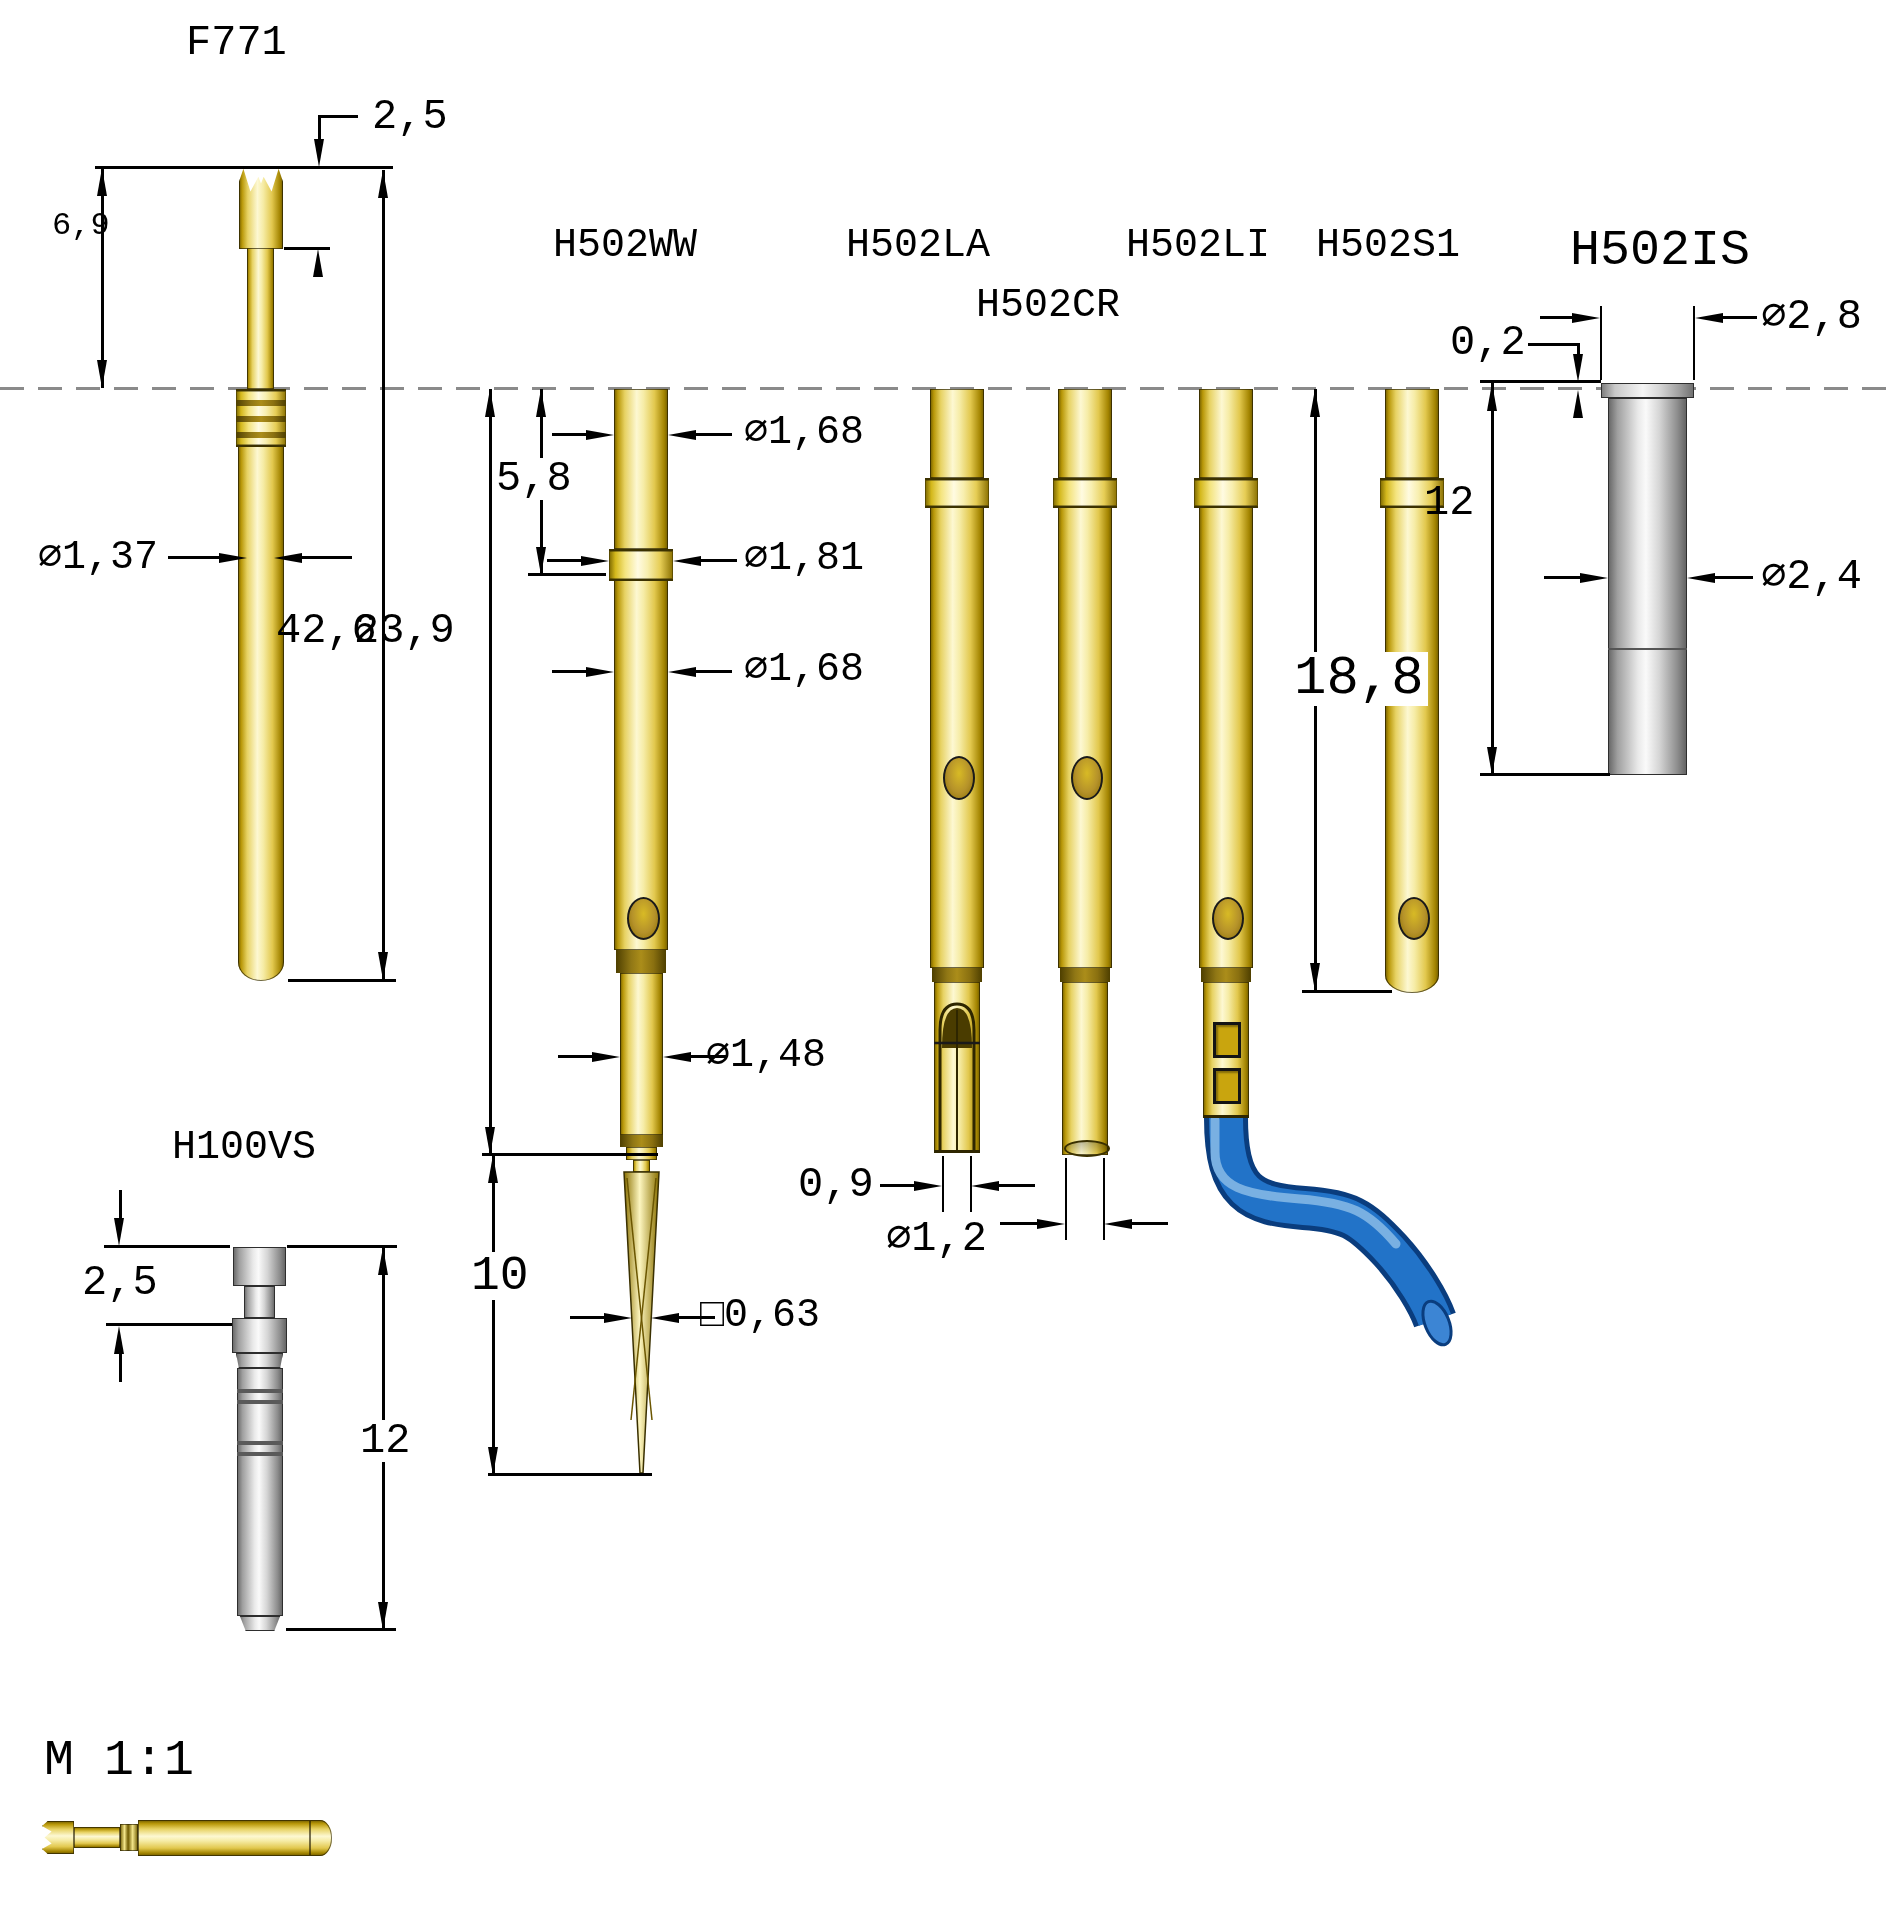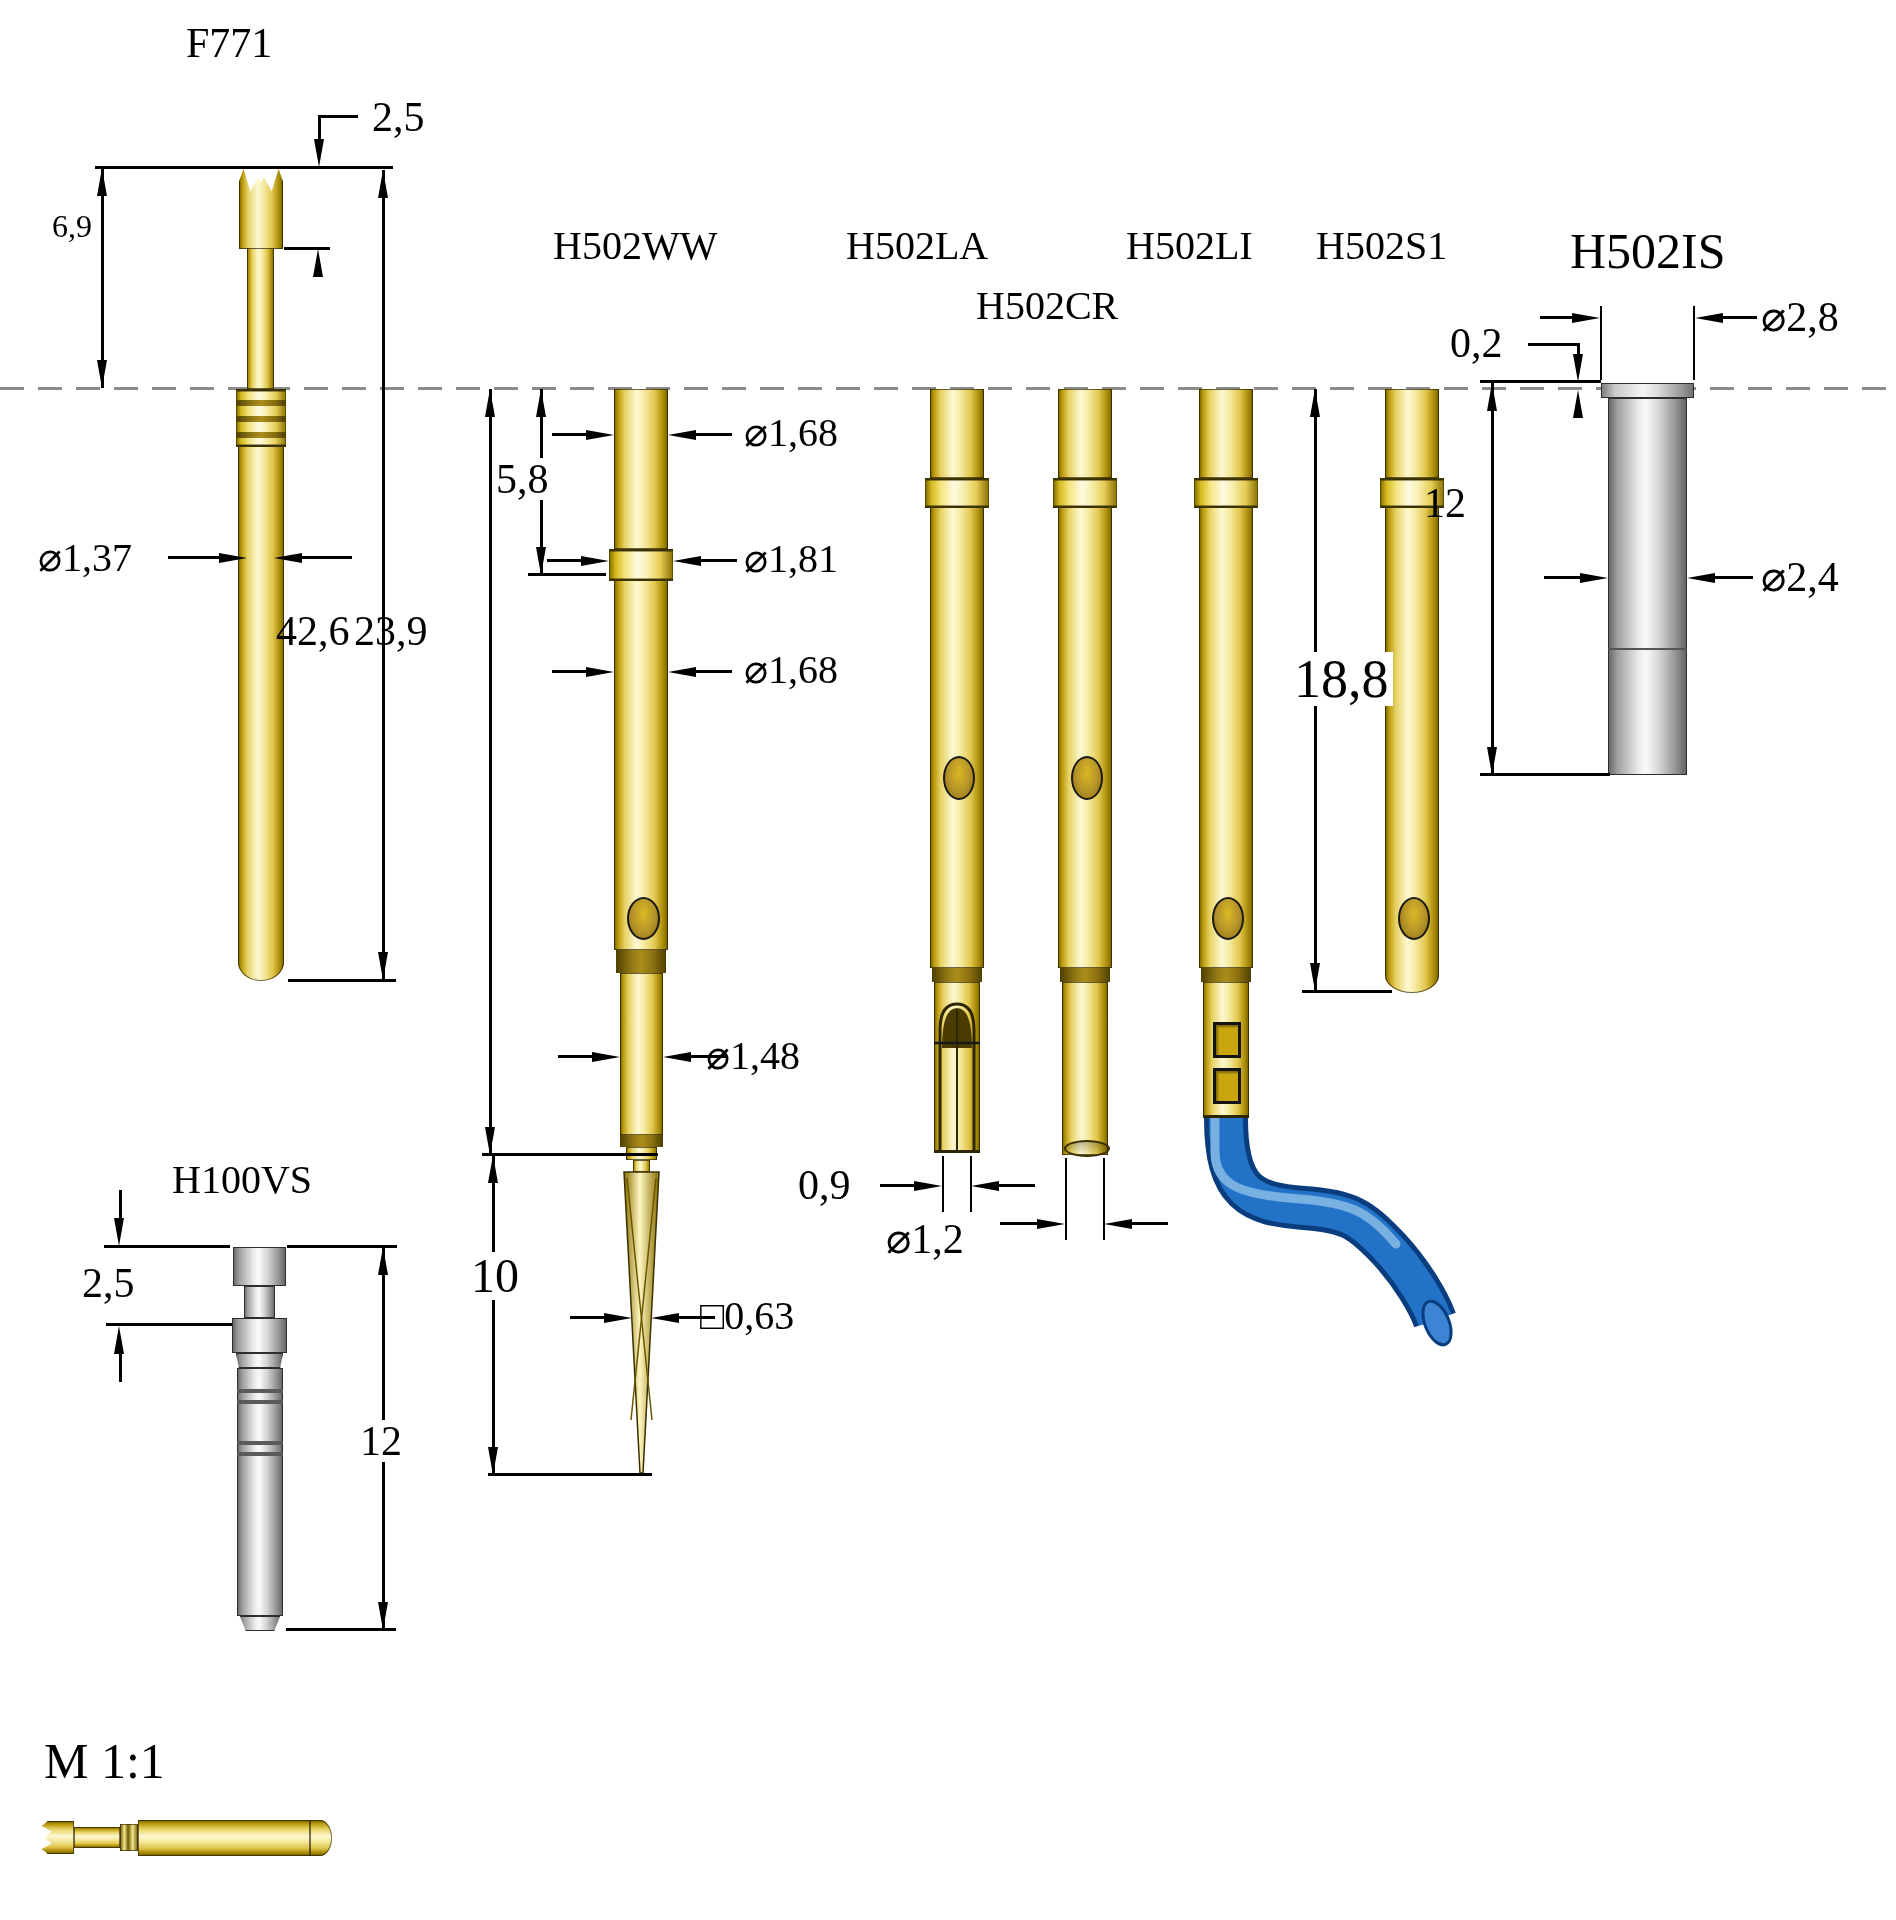--- a/index.html
+++ b/index.html
@@ -1,17 +1,17 @@
 <!DOCTYPE html>
 <html><head>
 <meta charset="utf-8">
 <style>
   html,body{margin:0;padding:0;background:#fff;}
   #stage{position:relative;width:1896px;height:1920px;background:#fff;overflow:hidden;
-         font-family:Liberation Serif, serif;}
+         font-family:Liberation Mono, monospace;}
   .t{position:absolute;color:#000;white-space:nowrap;line-height:1;z-index:10;}
   .tbg{background:#fff;padding:0 4px;}
   .ln{position:absolute;background:#000;z-index:7;}
   .tri{position:absolute;width:0;height:0;border:0 solid transparent;z-index:8;}
   .aR{border-top-width:5px;border-bottom-width:5px;border-left:28px solid #000;}
   .aL{border-top-width:5px;border-bottom-width:5px;border-right:28px solid #000;}
   .aU{border-left-width:5px;border-right-width:5px;border-bottom:28px solid #000;}
   .aD{border-left-width:5px;border-right-width:5px;border-top:28px solid #000;}
   .g{position:absolute;z-index:2;background:linear-gradient(90deg,#6e5a00 0%,#b89708 7%,#e7d263 20%,#fdf8d2 42%,#f6eca6 55%,#e2c84e 75%,#a38400 93%,#6e5a00 100%);box-shadow:inset 0 0 0 1px rgba(30,24,0,.65);}
   .gr{position:absolute;z-index:3;background:linear-gradient(90deg,#7a6600 0%,#d4b81c 10%,#f4e47e 25%,#fffbe2 45%,#f8efb0 60%,#e6cd55 80%,#8a7000 100%);border-top:2px solid #3c3200;border-bottom:2px solid #3c3200;box-shadow:inset 0 0 0 1px rgba(30,24,0,.4);}
@@ -246,18 +246,18 @@
   <div class="t" style="left:798px;top:1164px;font-size:42px;">0,9</div>
   <div class="t" style="left:886px;top:1218px;font-size:42px;">⌀1,2</div>
   <div class="t" style="left:1126px;top:226px;font-size:40px;">H502LI</div>
   <div class="t" style="left:1316px;top:226px;font-size:40px;">H502S1</div>
   <div class="t tbg" style="left:1290px;top:652px;font-size:54px;">18,8</div>
   <div class="t" style="left:1570px;top:226px;font-size:50px;">H502IS</div>
   <div class="t" style="left:1450px;top:322px;font-size:42px;">0,2</div>
   <div class="t" style="left:1761px;top:296px;font-size:42px;">⌀2,8</div>
   <div class="t" style="left:1761px;top:556px;font-size:42px;">⌀2,4</div>
   <div class="t" style="left:1424px;top:482px;font-size:42px;">12</div>
-  <div class="t" style="left:172px;top:1128px;font-size:40px;margin-top:32px;">H100VS</div>
+  <div class="t" style="left:172px;top:1128px;font-size:40px;">H100VS</div>
   <div class="t" style="left:82px;top:1262px;font-size:42px;">2,5</div>
   <div class="t tbg" style="left:356px;top:1420px;font-size:42px;">12</div>
   <div class="t" style="left:44px;top:1736px;font-size:50px;">M 1:1</div>
 
 </div>
 
 </body></html>

